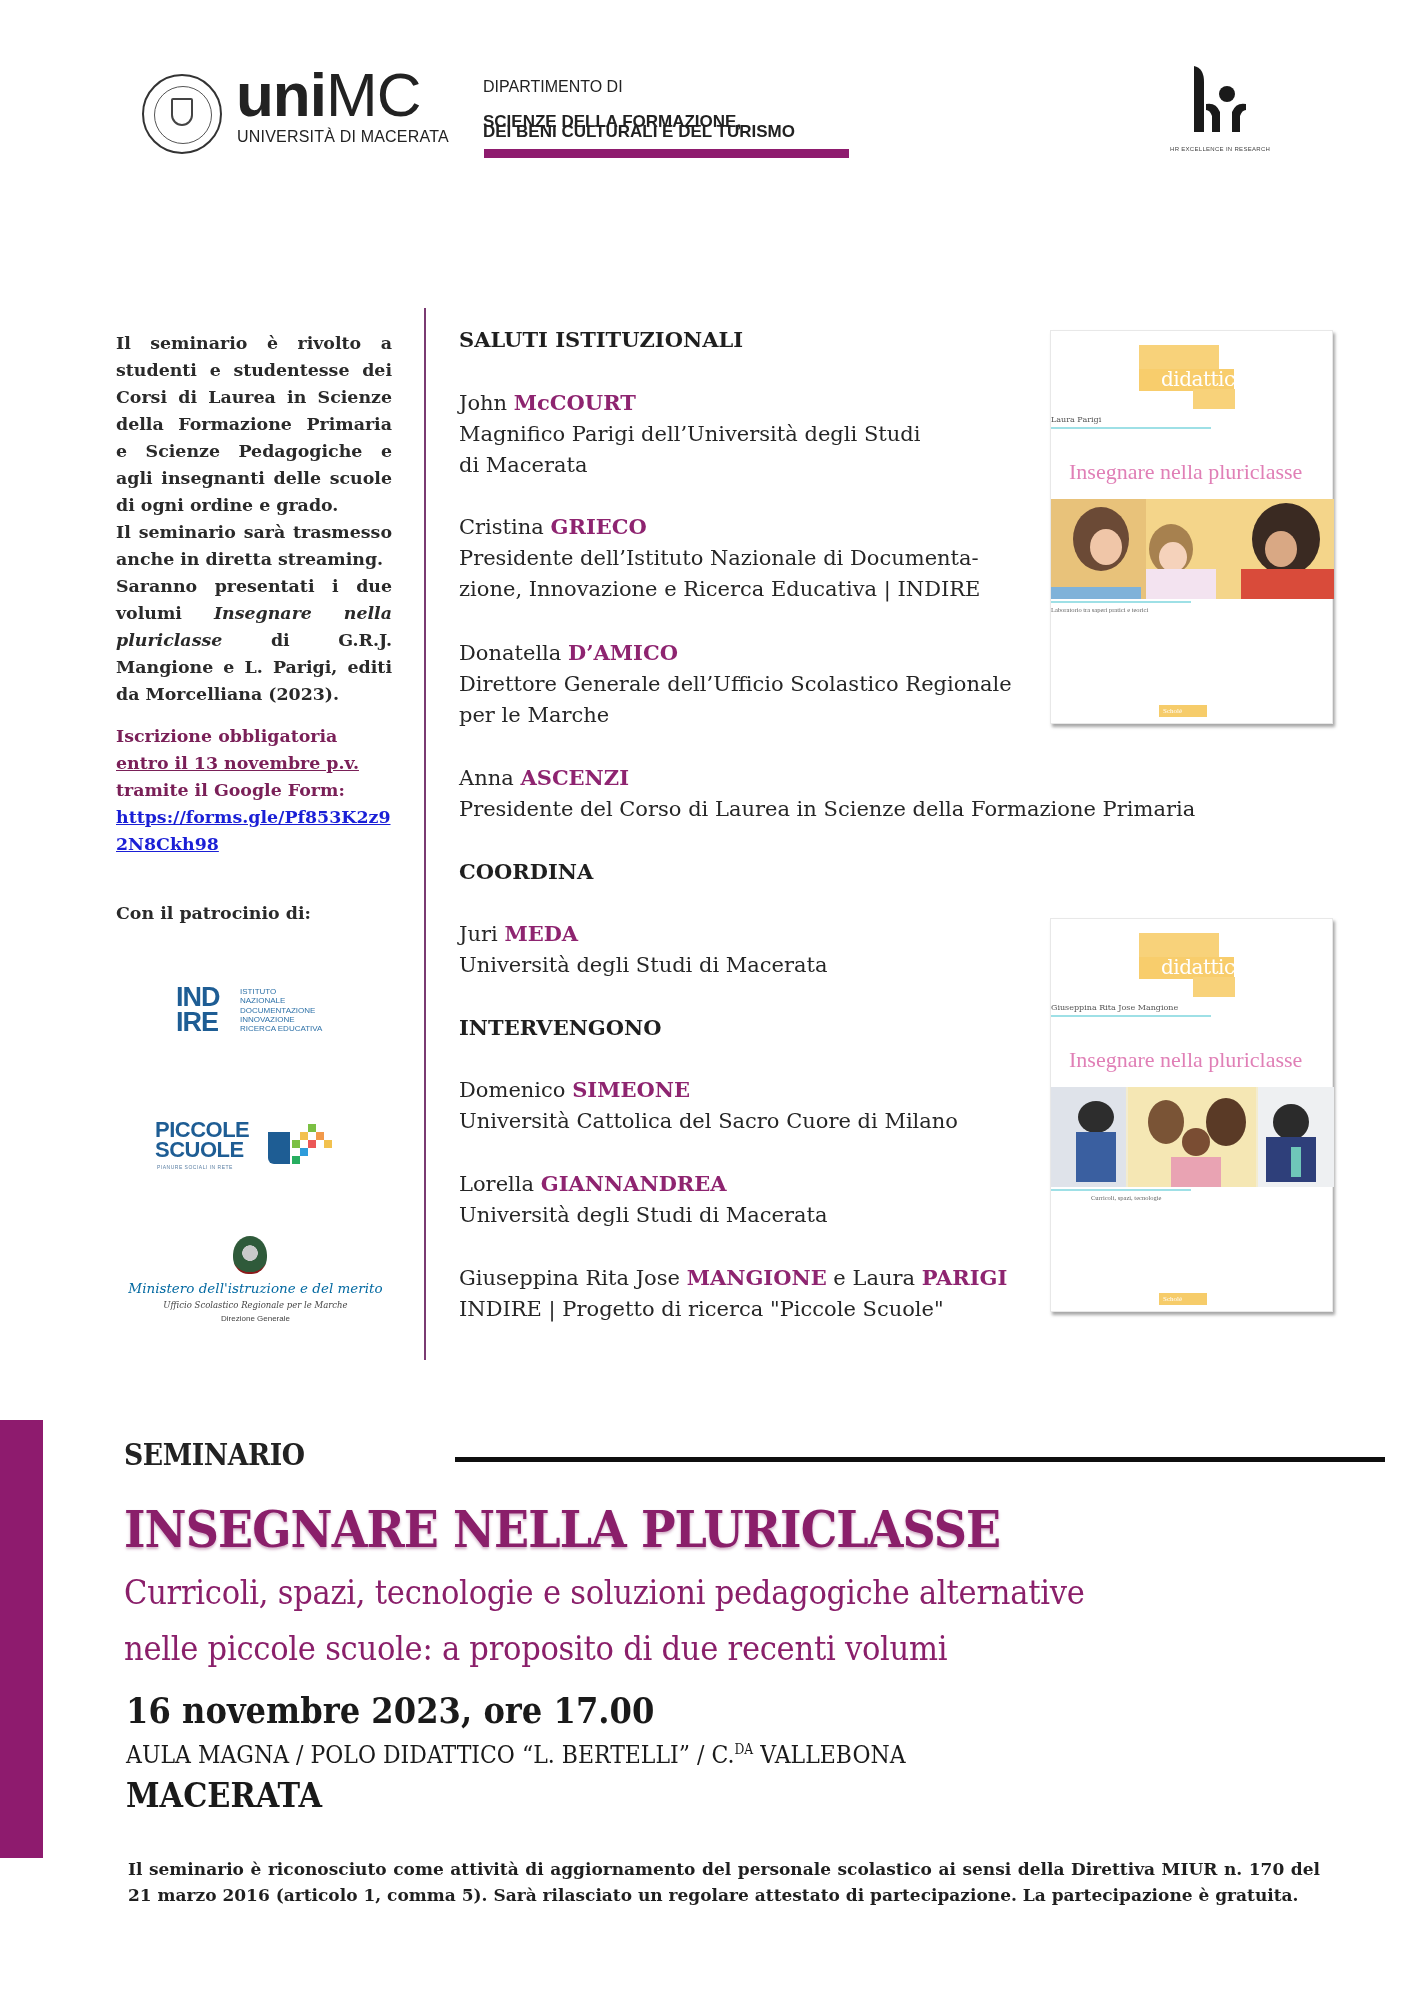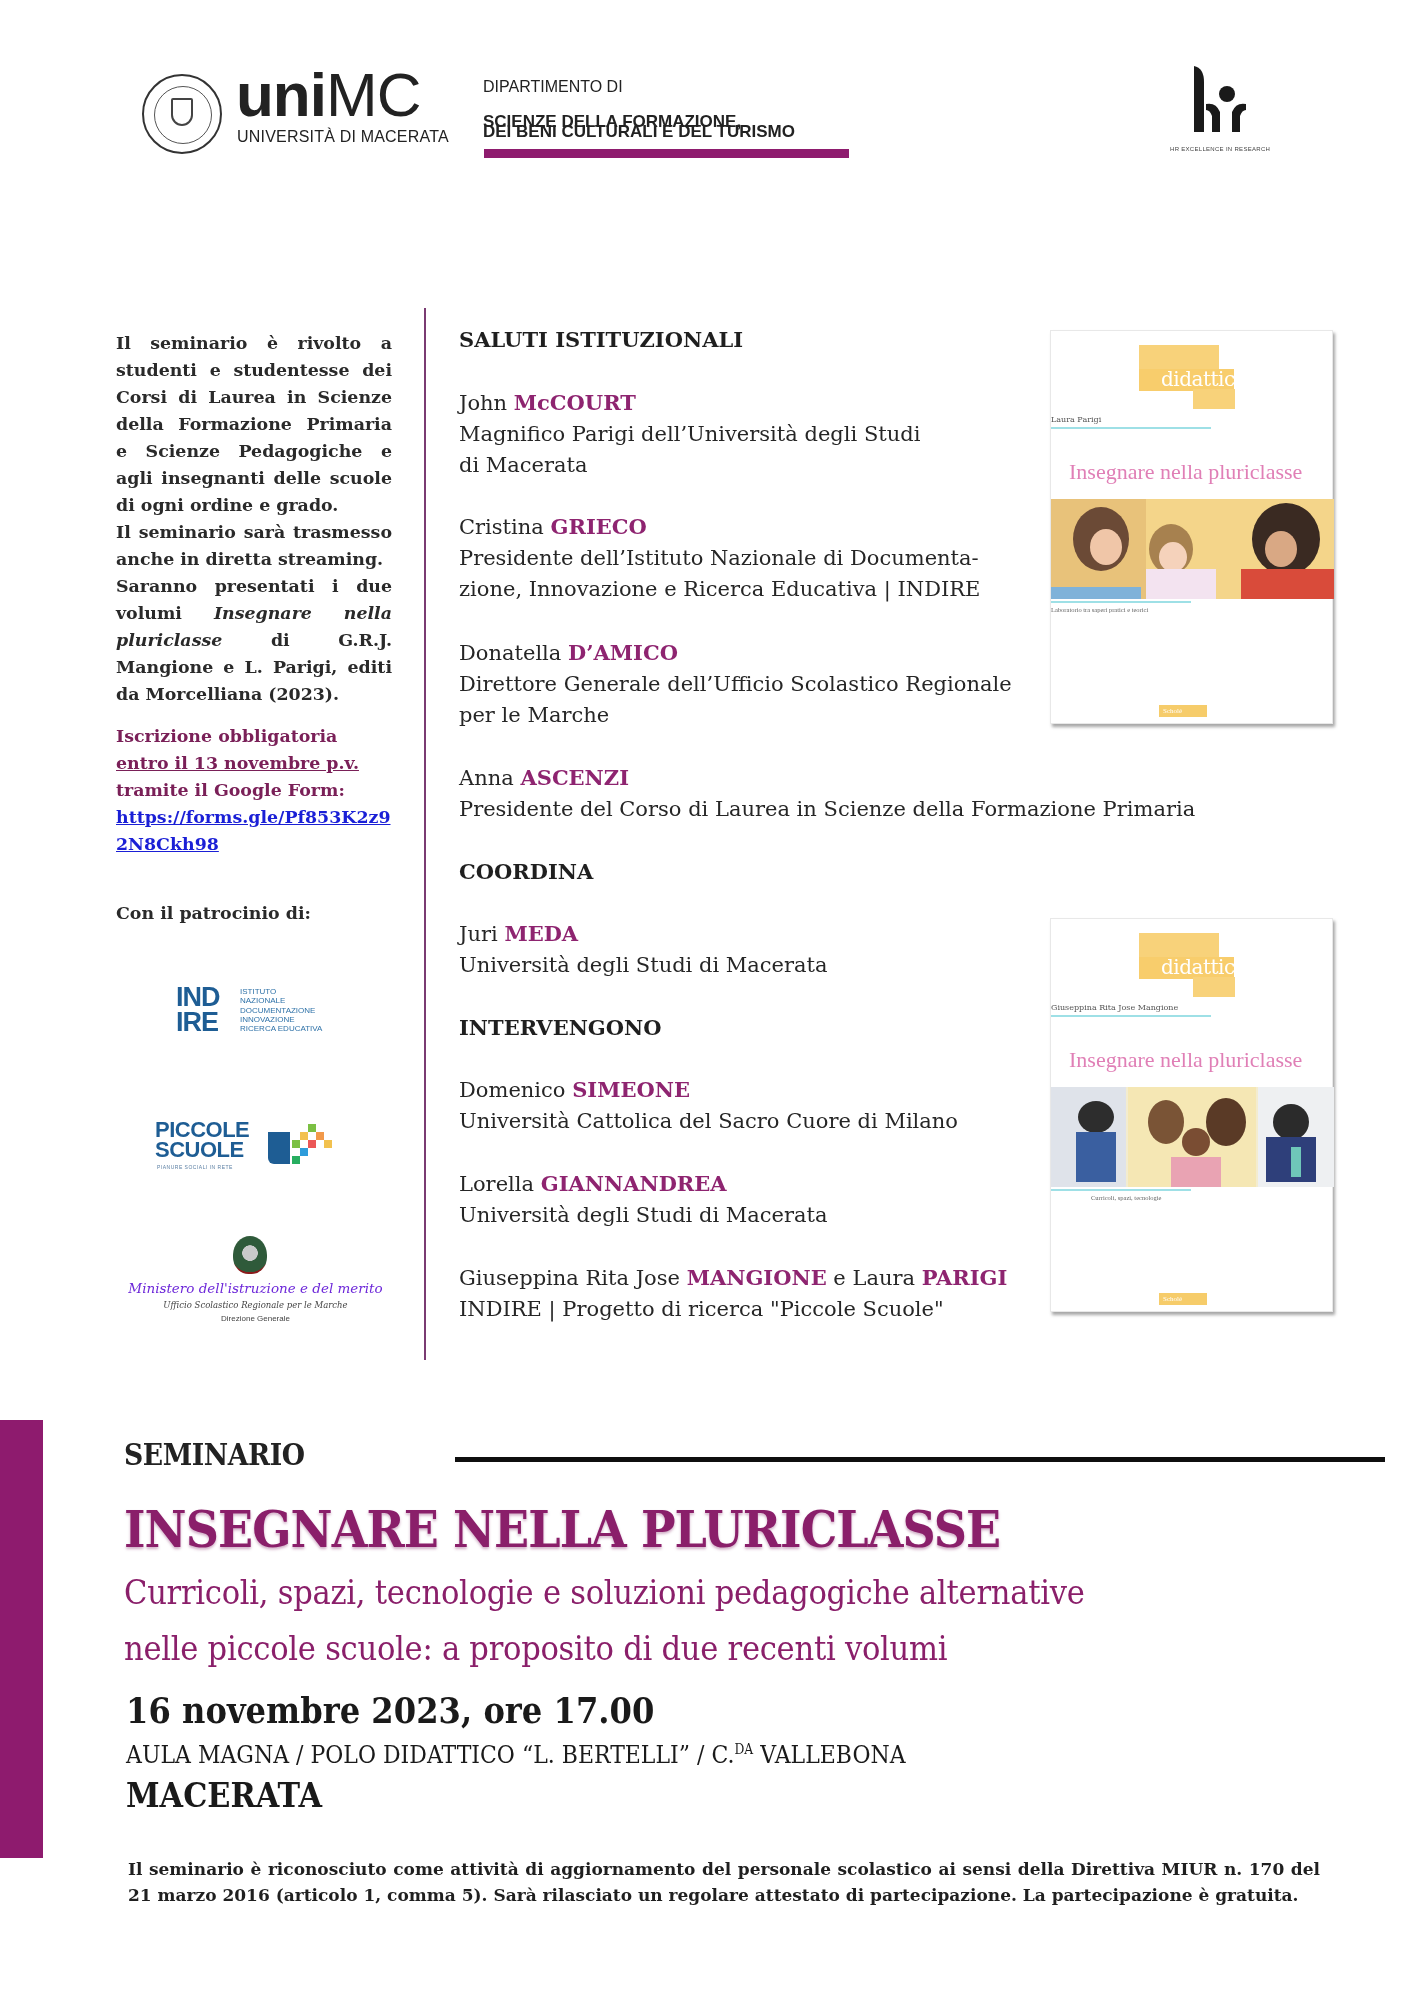--- a/index.html
+++ b/index.html
@@ -37,21 +37,21 @@
   .indire-big { position: absolute; left: 0; top: 0; font-family: "Liberation Sans", sans-serif; font-weight: 700; font-size: 27px; line-height: 25px; color: #1e5d94; letter-spacing: -1px; }
   .indire-small { position: absolute; left: 64px; top: 2px; font-family: "Liberation Sans", sans-serif; font-size: 8px; line-height: 9.3px; color: #2f72a8; }
 
   .piccole { left: 155px; top: 1120px; width: 200px; height: 60px; }
   .piccole-word { position: absolute; left: 0; top: 0; font-family: "Liberation Sans", sans-serif; font-weight: 700; font-size: 22px; line-height: 20px; color: #1e5d94; letter-spacing: -0.5px; }
   .piccole-tag { position: absolute; left: 2px; top: 44px; font-family: "Liberation Sans", sans-serif; font-size: 5px; color: #5b7fa3; letter-spacing: 0.5px; }
   .piccole-book { position: absolute; left: 113px; top: 12px; width: 22px; height: 32px; background: #1e5d94; border-radius: 0 0 0 6px; }
   .px { position: absolute; width: 8px; height: 8px; }
 
   .miur-emblem { left: 233px; top: 1236px; width: 34px; height: 38px; border-radius: 50% 50% 45% 45%; background: radial-gradient(circle at 50% 45%, #c9c9c9 0 28%, #2f5a3a 30% 70%, #8a1b1b 72%); }
-  .miur-1 { left: 118px; top: 1280px; width: 275px; text-align: center; font-family: "DejaVu Serif", serif; font-style: italic; font-size: 13.5px; color: #6d28d9; }
+  .miur-1 { left: 118px; top: 1280px; width: 275px; text-align: center; font-family: "DejaVu Serif", serif; font-style: italic; font-size: 13.5px; color: #0369a1; }
   .miur-2 { left: 118px; top: 1300px; width: 275px; text-align: center; font-family: "DejaVu Serif", serif; font-style: italic; font-size: 8.5px; color: #444; }
   .miur-3 { left: 118px; top: 1314px; width: 275px; text-align: center; font-family: "Liberation Sans", sans-serif; font-size: 8px; color: #444; }
 
   
   .vdivider { left: 424px; top: 308px; width: 2px; height: 1052px; background: #7a3b72; }
 
   
   .prog { left: 459px; font-size: 21px; line-height: 31px; color: #262626; }
   .prog-head { font-weight: 700; color: #1f1f1f; }
   .surname { color: #8e2470; font-weight: 700; }

